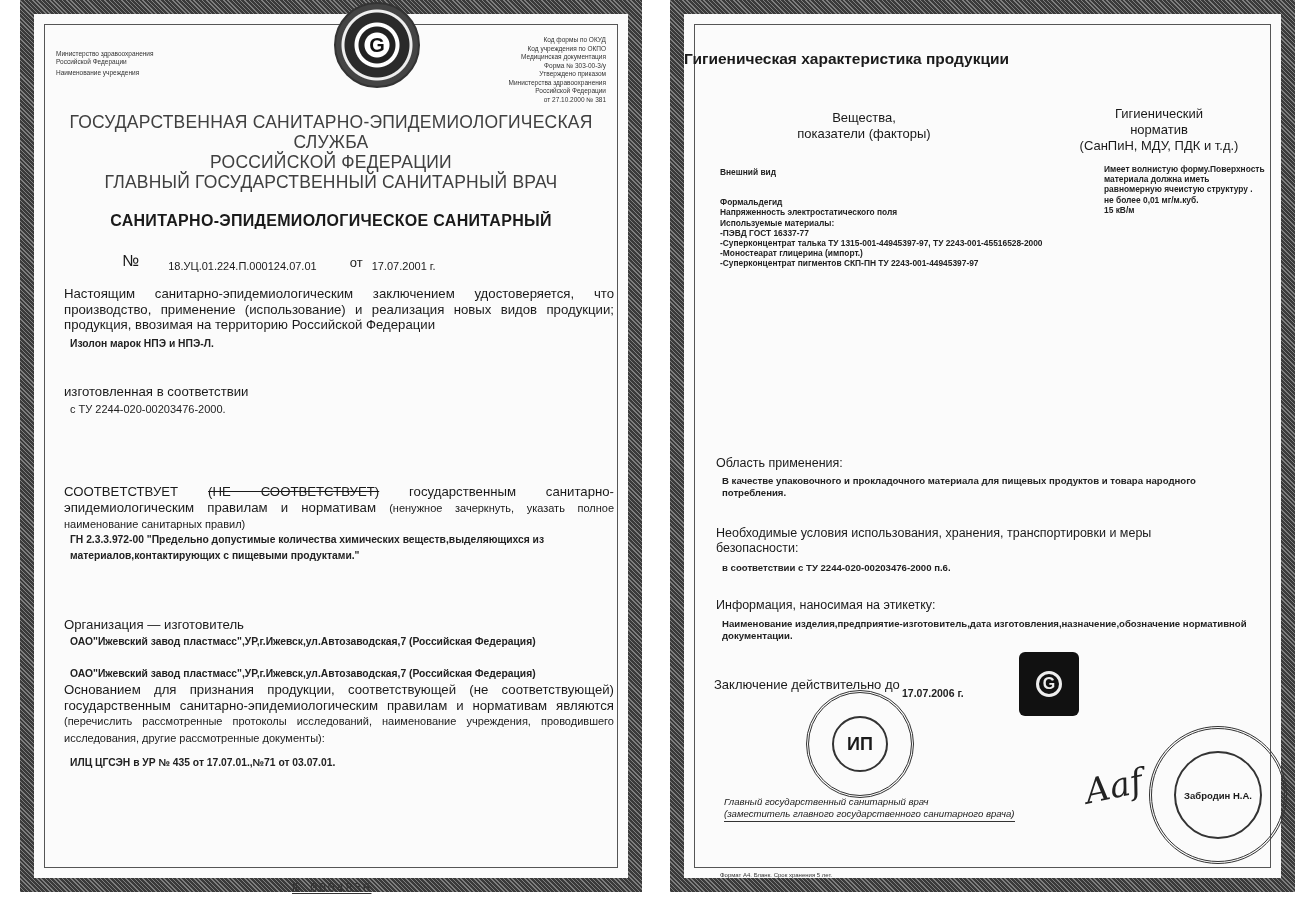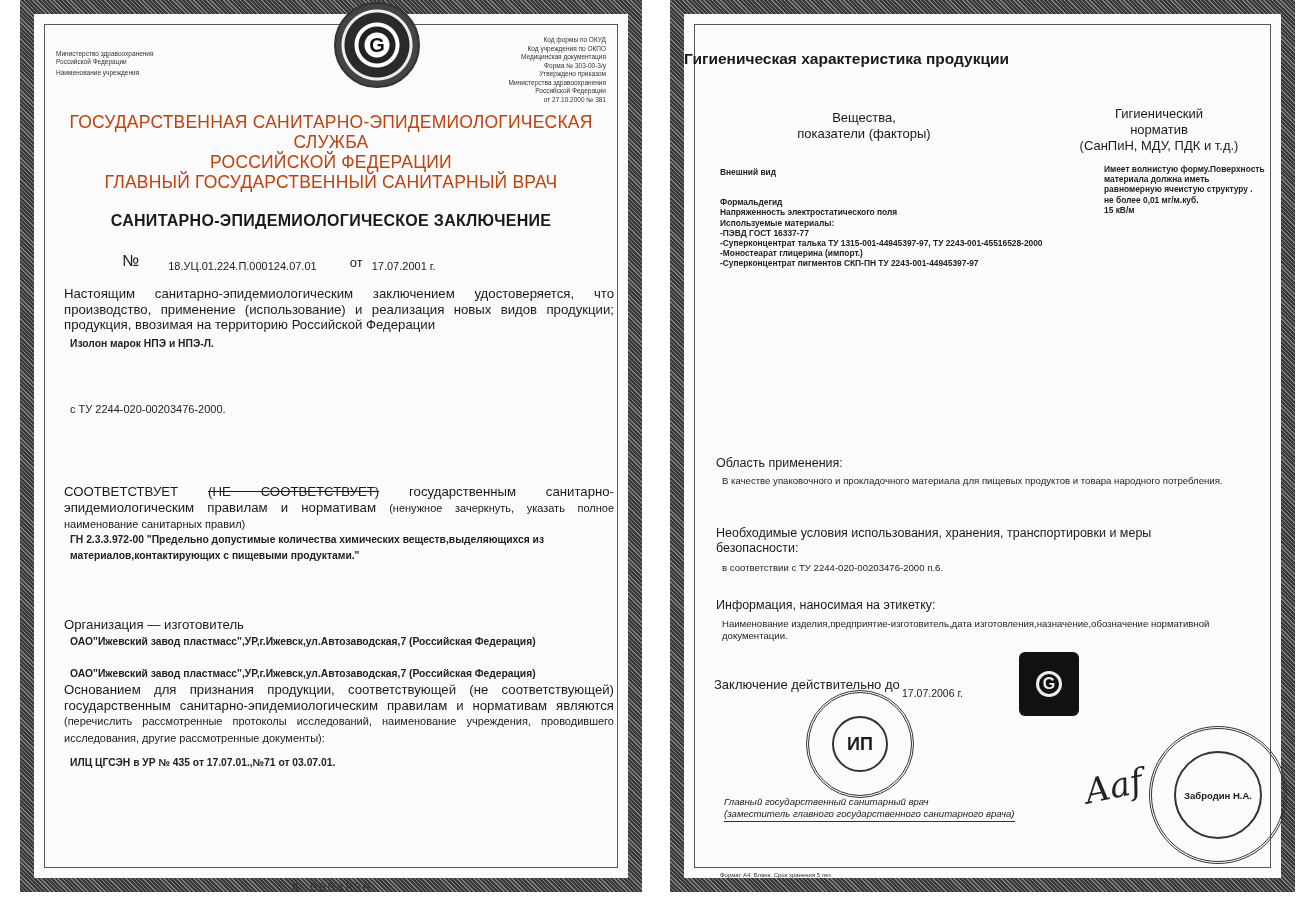--- a/index.html
+++ b/index.html
@@ -34,54 +34,54 @@
 
   
   .ministry { left: 22px; top: 36px; font-size: 6.5px; line-height: 8px; color: #333; }
   .ministry div { white-space: nowrap; }
   .form-meta { right: 22px; top: 22px; font-size: 6.5px; line-height: 8.5px; text-align: right; color: #333; }
   .emblem { left: 300px; top: -12px; width: 86px; height: 86px; border-radius: 50%;
     background: radial-gradient(circle, #fff 0 12px, #222 13px 18px, #fff 19px 22px, #2a2a2a 23px 32px, #eee 33px 35px, #444 36px 43px);
     border: 2px solid #333; }
   .emblem span { position:absolute; left:50%; top:50%; transform:translate(-50%,-50%); font-size: 20px; font-weight: bold; color:#111; }
 
-  .agency { left: 0; right: 0; top: 98px; text-align: center; font-size: 17.5px; line-height: 20px; color: #c2410c; letter-spacing: 0.2px; }
+  .agency { left: 0; right: 0; top: 98px; text-align: center; font-size: 17.5px; line-height: 20px; color: #404040; letter-spacing: 0.2px; }
   .center-line { left: 0; right: 0; top: 164px; text-align: center; font-size: 11px; }
   .center-line .dash { display:inline-block; width: 60px; border-top: 1px dashed #666; vertical-align: middle; margin: 0 6px; }
   .center-line .sub { display:block; font-size: 5px; color:#555; margin-top:-2px; }
   .doc-title { left: 0; right: 0; top: 198px; text-align: center; font-size: 16px; font-weight: bold; letter-spacing: 0.3px; }
   .doc-number { left: 88px; top: 238px; font-size: 11px; white-space: nowrap; }
   .doc-number .no { font-size: 16px; margin-right: 26px; vertical-align: 4px; }
   .doc-number .ot { font-size: 13px; margin: 6px 6px 0 30px; vertical-align: 3px; }
 
   .para { left: 30px; width: 550px; font-size: 13.2px; line-height: 15.5px; text-align: justify; }
   .small-bold { font-size: 10.3px; font-weight: bold; color:#222; }
   .strike { text-decoration: line-through; }
 
   
   .r-title { left: 0; right: 0; top: 36px; text-align: left; font-size: 15.5px; font-weight: bold; }
   .col-head-left { left: 80px; top: 96px; width: 200px; text-align: center; font-size: 13px; line-height: 16px; }
   .col-head-right { left: 345px; top: 92px; width: 260px; text-align: center; font-size: 13px; line-height: 16px; }
   .props { left: 36px; top: 153px; font-size: 8.4px; line-height: 10.2px; font-weight: bold; color:#222; }
   .norms { left: 420px; top: 150px; width: 185px; font-size: 8.4px; line-height: 10.2px; font-weight: bold; color:#222; }
   .r-label { font-size: 12.5px; line-height: 15px; }
-  .r-value { font-size: 9.6px; line-height: 12px; font-weight: normal; color:#222; }
+  .r-value { font-size: 9.6px; line-height: 12px; font-weight: bold; color:#222; }
 
   .hologram { left: 335px; top: 638px; width: 60px; height: 64px; border-radius: 6px; background: #111;
     display:flex; align-items:center; justify-content:center; }
   .hologram .g { width: 26px; height: 26px; border-radius: 50%; border: 3px solid #eee; color:#eee; font-weight:bold; font-size: 16px; display:flex; align-items:center; justify-content:center; }
 
   .stamp { border-radius: 50%; border: 3px double #333; display:flex; align-items:center; justify-content:center; }
   .stamp .inner { border-radius:50%; border: 2px solid #333; display:flex; align-items:center; justify-content:center; font-weight:bold; }
   .signature { font-family: "DejaVu Serif", serif; font-style: italic; font-size: 34px; color:#222; transform: rotate(-12deg); }
 
   .signer-title { left: 40px; top: 782px; font-size: 9.6px; line-height: 12px; font-style: italic; }
   .signer-title .u { border-bottom: 1px solid #333; padding-bottom: 1px; }
   .footer-note { left: 36px; top: 858px; font-size: 6px; color:#333; }
-  .serial { left: 258px; top: 866px; font-family: "DejaVu Sans Mono", monospace; font-size: 13px; letter-spacing: 1px; color:#333; }
+  .serial { left: 258px; top: 866px; font-family: "DejaVu Sans Mono", monospace; font-size: 13px; letter-spacing: 1px; color:#333;text-decoration:underline; }
 </style>
 </head>
 <body>
 
 <div class="sheet left-sheet">
   <div class="guilloche"></div>
   <div class="inner-frame"></div>
 
   <div class="abs ministry">
     <div>Министерство здравоохранения</div>
@@ -104,32 +104,33 @@
     <div>от 27.10.2000 № 381</div>
   </div>
 
   <div class="abs agency">
     <div>ГОСУДАРСТВЕННАЯ САНИТАРНО-ЭПИДЕМИОЛОГИЧЕСКАЯ СЛУЖБА</div>
     <div>РОССИЙСКОЙ ФЕДЕРАЦИИ</div>
     <div>ГЛАВНЫЙ ГОСУДАРСТВЕННЫЙ САНИТАРНЫЙ ВРАЧ</div>
   </div>
 
 
-  <div class="abs doc-title">САНИТАРНО-ЭПИДЕМИОЛОГИЧЕСКОЕ ЗАКЛЮЧЕНИЕ</div>
+  <div class="abs doc-title">САНИТАРНО-ЭПИДЕМИОЛОГИЧЕСКОЕ САНИТАРНЫЙ</div>
 
   <div class="abs doc-number">
     <span class="no">№</span>
     <span>18.УЦ.01.224.П.000124.07.01</span>
     <span class="ot">от</span>
     <span>17.07.2001 г.</span>
   </div>
 
   <div class="abs para" style="top:272px">Настоящим санитарно-эпидемиологическим заключением удостоверяется, что производство, применение (использование) и реализация новых видов продукции; продукция, ввозимая на территорию Российской Федерации</div>
   <div class="abs para small-bold" style="top:322px; left:36px">Изолон марок НПЭ и НПЭ-Л.</div>
 
+  <div class="abs para" style="top:370px">изготовленная в соответствии</div>
   <div class="abs para small-bold" style="top:388px; left:36px; font-weight:normal; font-size:11px">с ТУ 2244-020-00203476-2000.</div>
 
   <div class="abs para" style="top:470px">
     <span>СООТВЕТСТВУЕТ</span>
     <span class="strike">(НЕ СООТВЕТСТВУЕТ)</span>
     <span>государственным санитарно-эпидемиологическим правилам и нормативам</span>
     <span style="font-size:11px">(ненужное зачеркнуть, указать полное наименование санитарных правил)</span>
   </div>
   <div class="abs para small-bold" style="top:518px; left:36px; text-align:left">ГН 2.3.3.972-00 "Предельно допустимые количества химических веществ,выделяющихся из материалов,контактирующих с пищевыми продуктами."</div>
 

